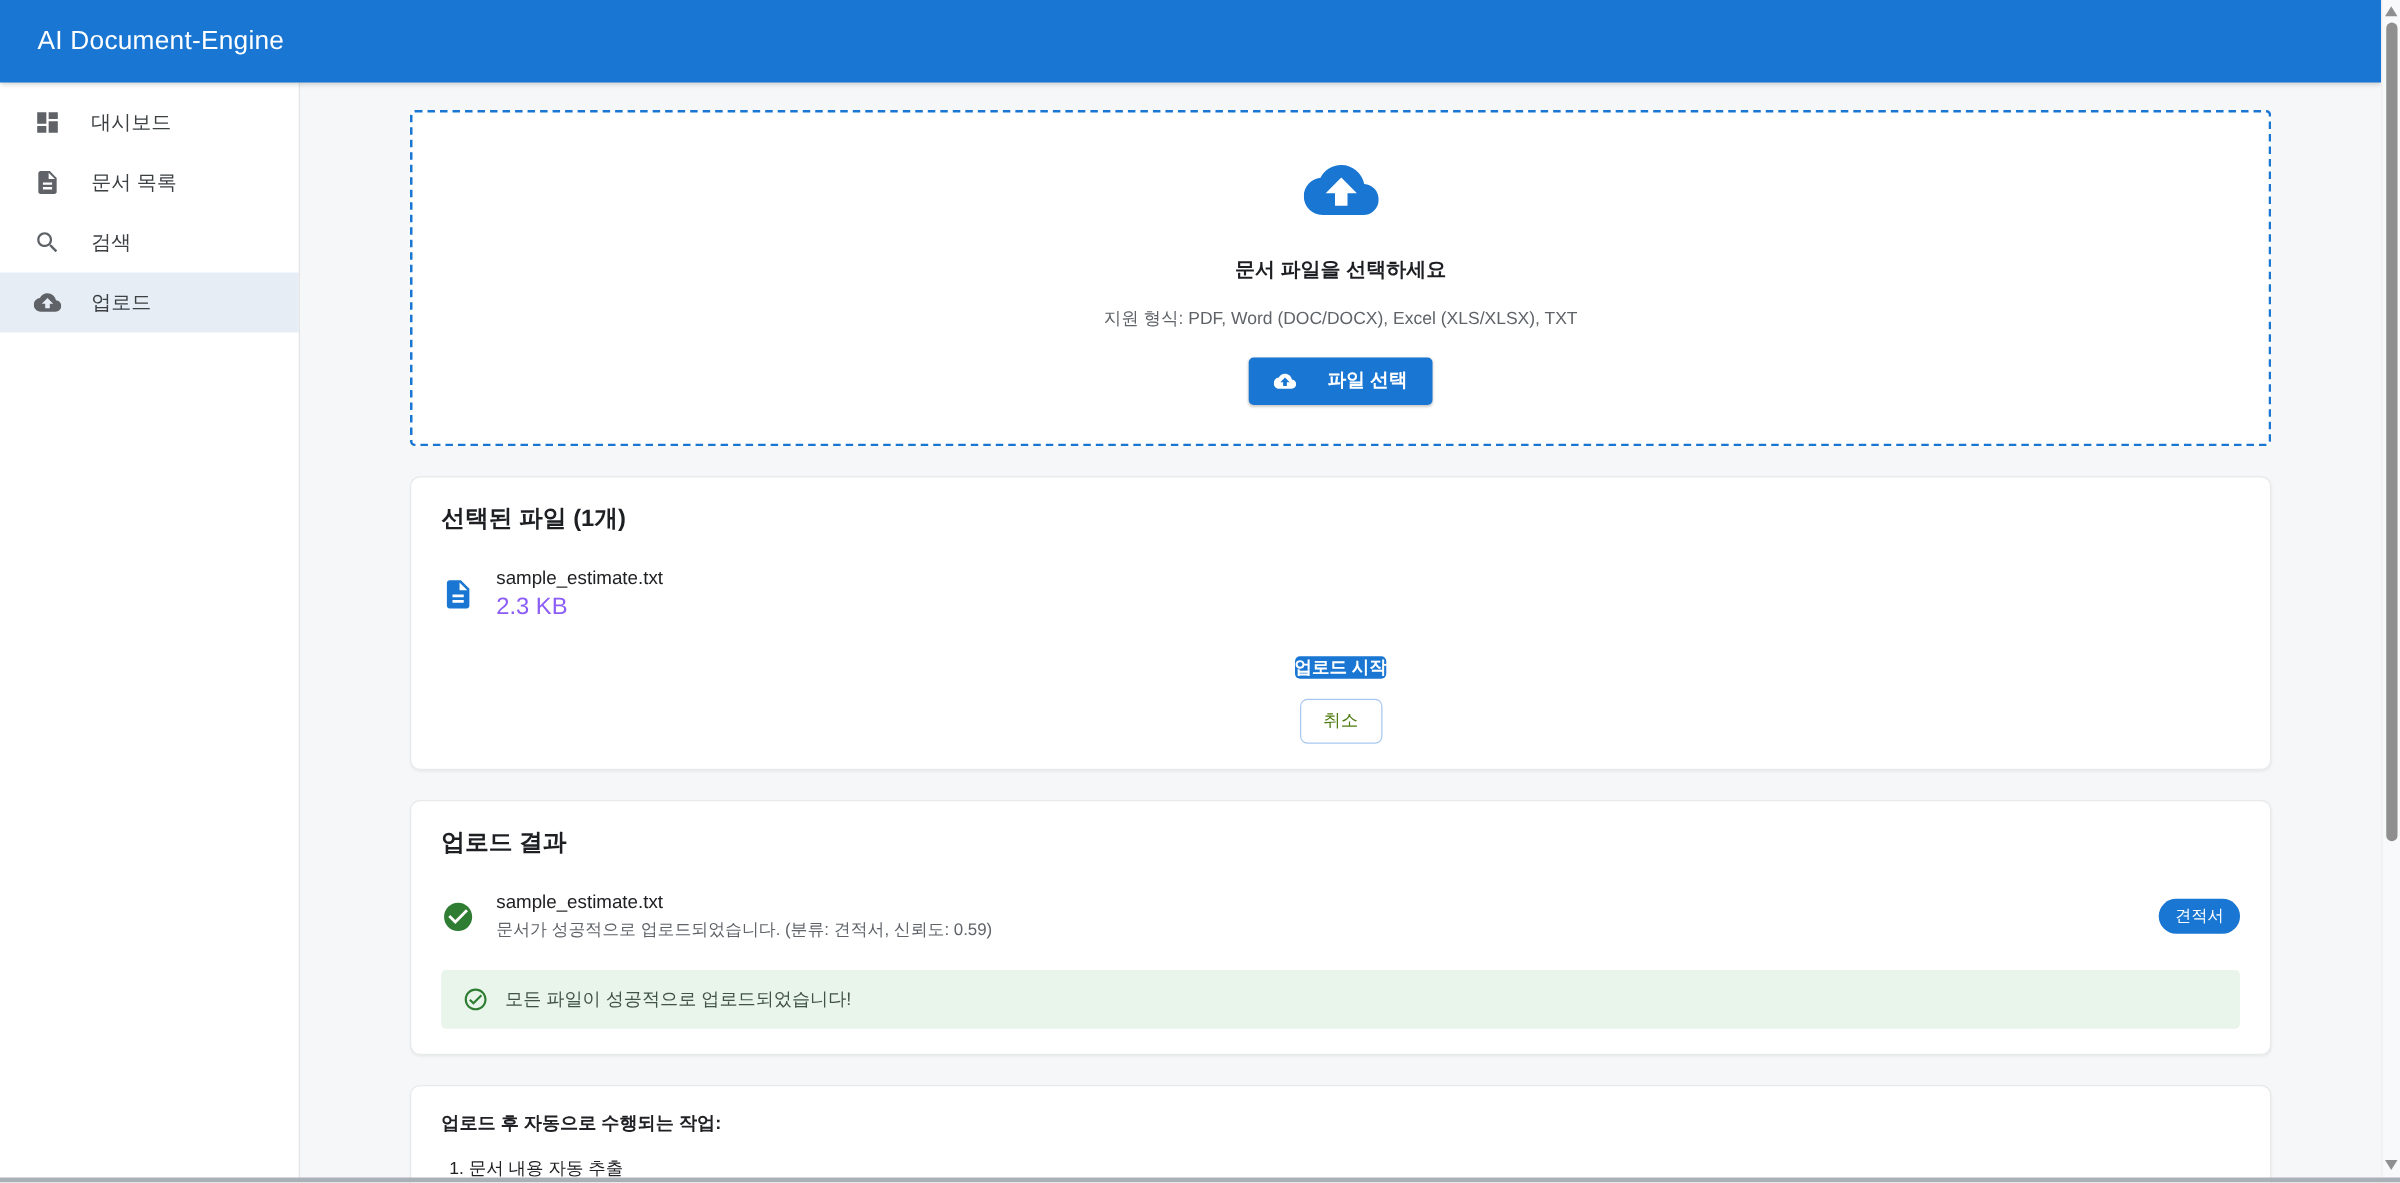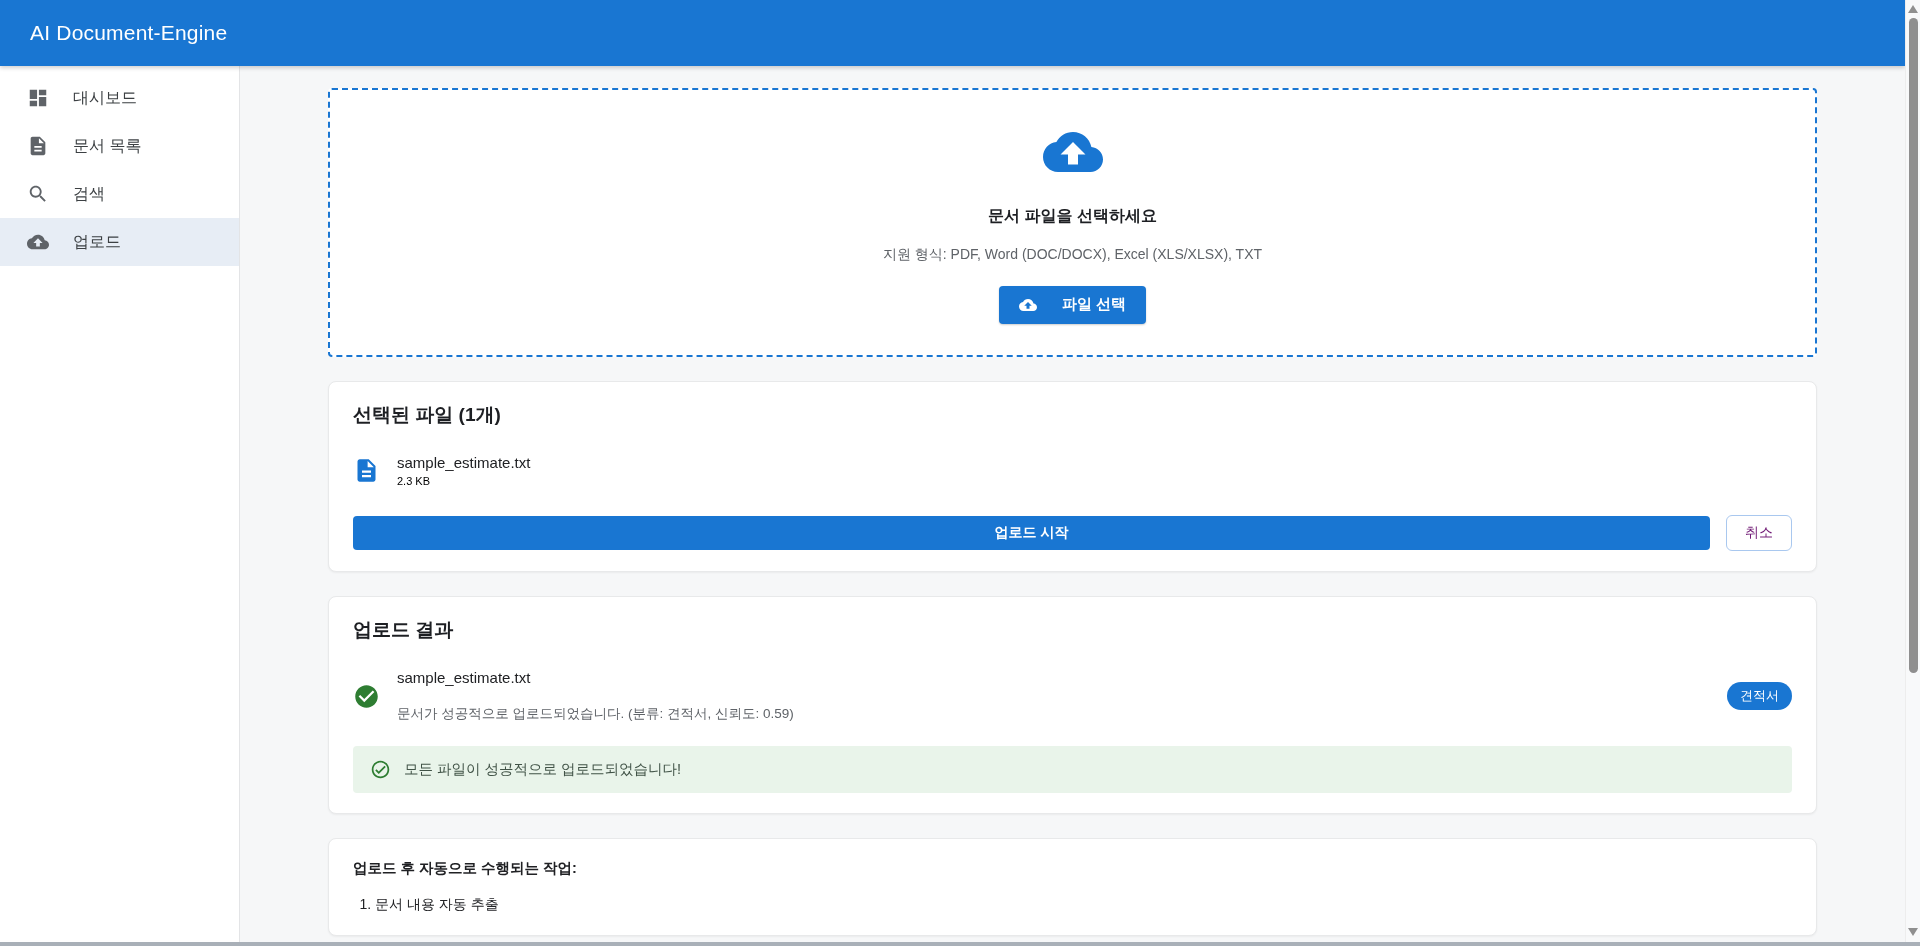--- a/index.html
+++ b/index.html
@@ -71,40 +71,40 @@
     margin-top: 24px; padding: 20px 24px;
   }
   .card h3 { font-size: 19px; font-weight: bold; color: #1d1f23; }
 
   
   .file-row { display: flex; align-items: center; margin-top: 26px; }
   .file-doc-icon { width: 27px; height: 27px; }
   .file-doc-icon svg { width: 27px; height: 27px; fill: #1976d2; display: block; }
   .file-texts { margin-left: 17px; }
   .file-name { font-size: 15px; color: #202124; }
-  .file-size { font-size: 11px; color: #000000; margin-top: 4px; }
-  .action-row { display: flex; align-items: center; margin-top: 28px; gap: 16px; }
+  .file-size { font-size: 19px; color: #8b5cf6; margin-top: 4px; }
+  .action-row { display: flex; align-items: center; margin-top: 28px; gap: 16px; flex-direction: column; }
   .btn-upload {
     flex: 1; height: 34px; background: #1976d2; color: #fff;
     border: none; border-radius: 4px; font-size: 14px; font-weight: bold;
     font-family: inherit; cursor: pointer;
   }
   .btn-cancel {
-    width: 66px; height: 36px; background: #ffffff; color: #701a75;
+    width: 66px; height: 36px; background: #ffffff; color: #4d7c0f;
     border: 1px solid #a9c8ef; border-radius: 6px; font-size: 14px;
     font-family: inherit; cursor: pointer;
   }
 
   
   .result-row { display: flex; align-items: center; margin-top: 26px; }
   .check-icon { width: 27px; height: 27px; }
   .check-icon svg { width: 27px; height: 27px; fill: #2e7d32; display: block; }
   .result-texts { margin-left: 17px; }
   .result-name { font-size: 15px; color: #202124; }
-  .result-msg { font-size: 13.5px; color: #5f6368; margin-top: 19px; }
+  .result-msg { font-size: 13.5px; color: #5f6368; margin-top: 5px; }
   .badge {
     margin-left: auto; background: #1976d2; color: #ffffff;
     font-size: 13px; padding: 5px 13px; border-radius: 14px; white-space: nowrap;
   }
   .alert-success {
     margin-top: 23px; background: #e9f4ea; border-radius: 4px;
     display: flex; align-items: center; gap: 13px;
     padding: 13px 17px; min-height: 46px;
   }
   .alert-success .alert-icon { width: 21px; height: 21px; }

